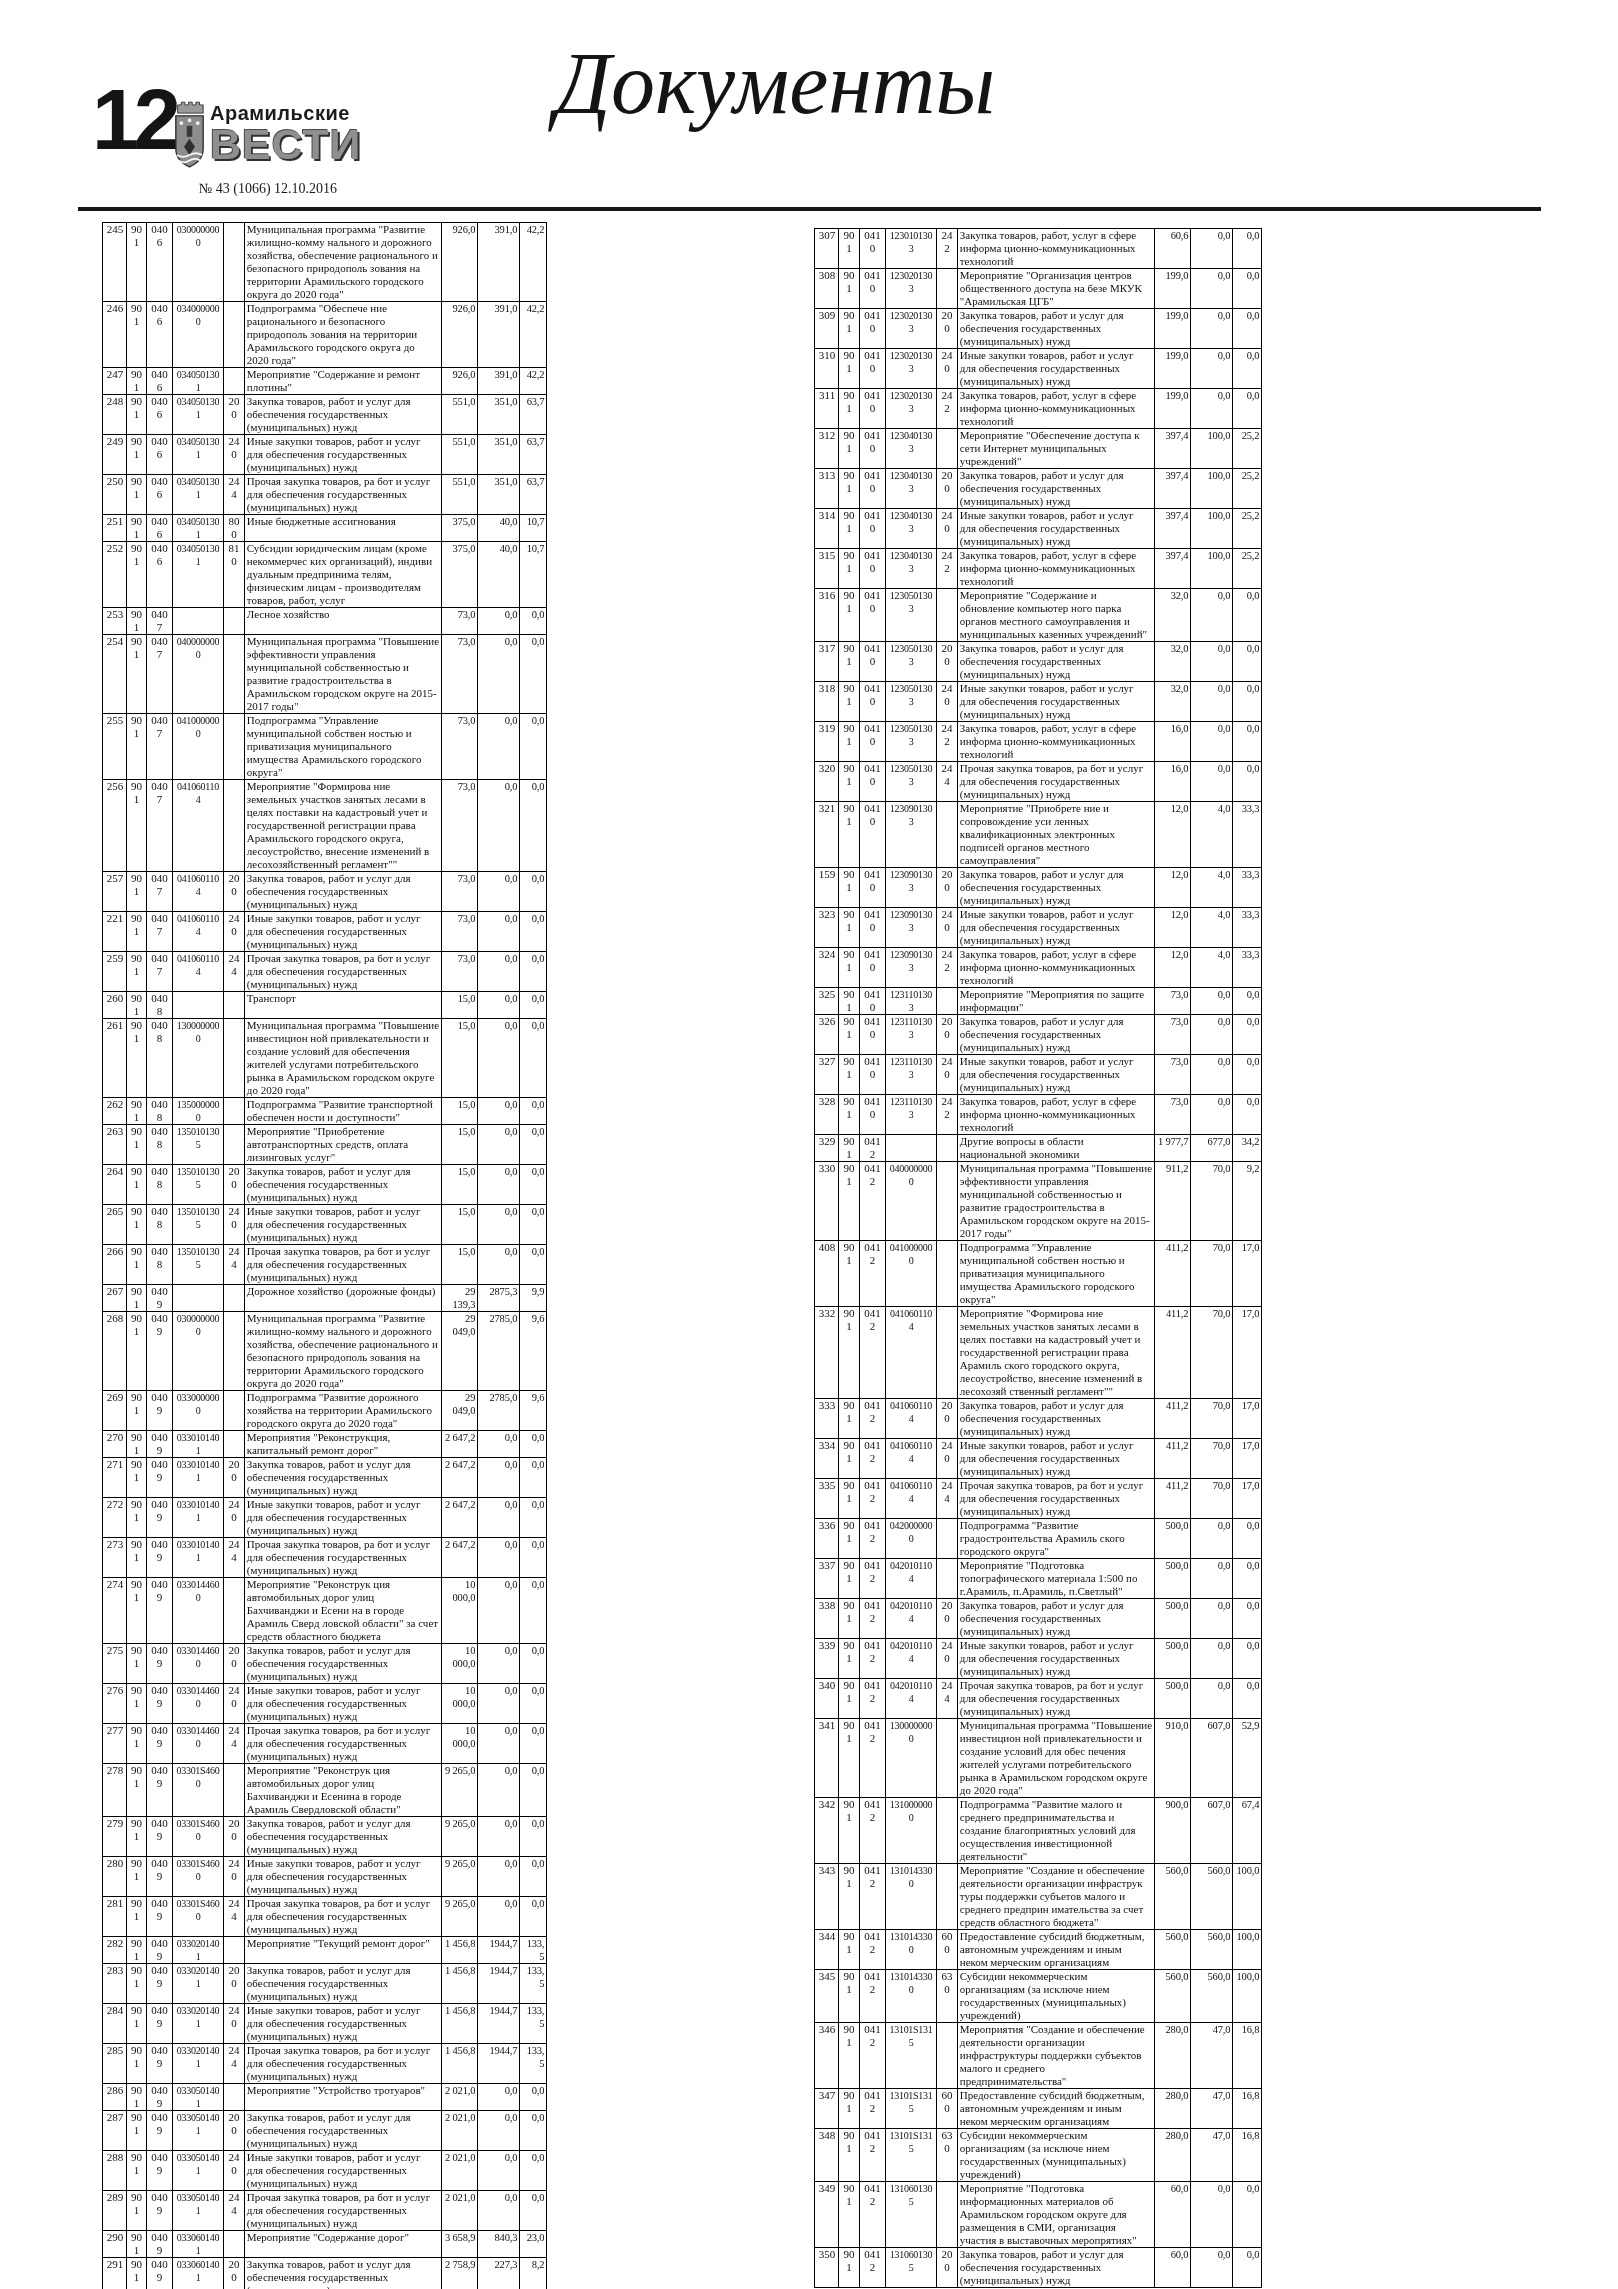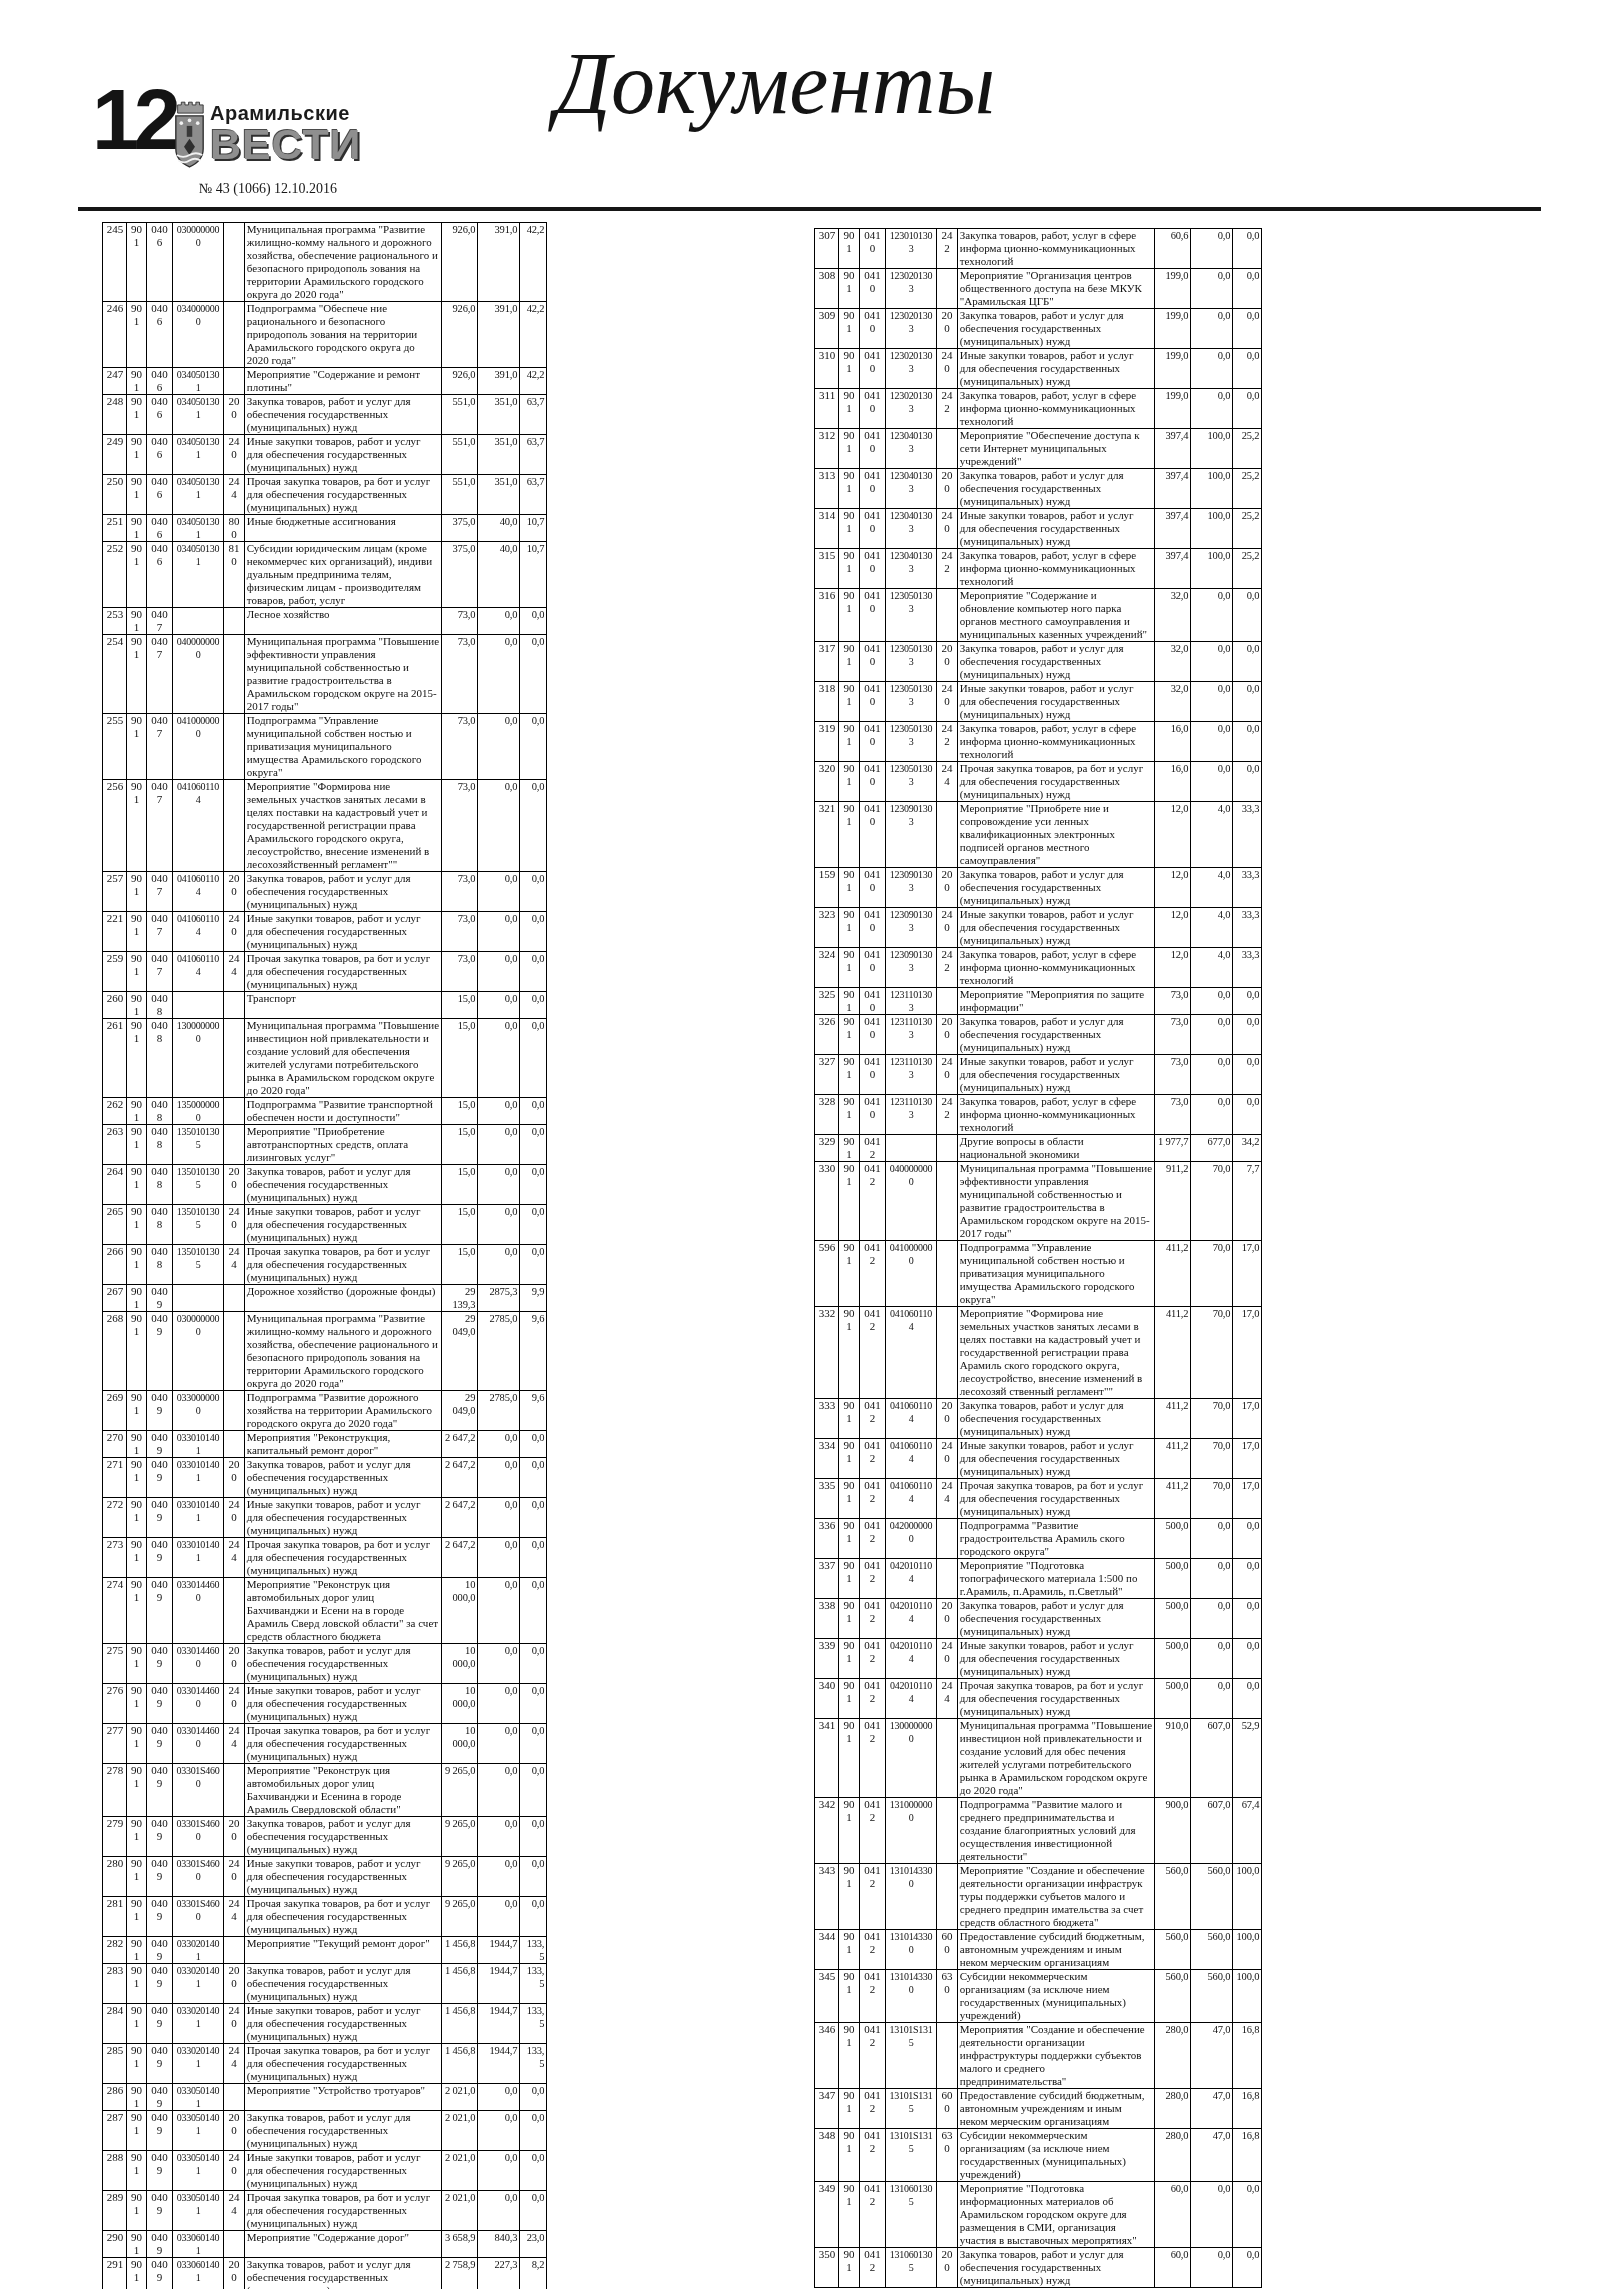--- a/index.html
+++ b/index.html
@@ -890,24 +890,24 @@
       </tr>
       <tr>
         <td class="c0">330</td>
         <td class="c1">901</td>
         <td class="c2">0412</td>
         <td class="c3">0400000000</td>
         <td class="c4"></td>
         <td class="c5">Муниципальная программа "Повышение эффективности управления муниципальной собственностью и развитие градостроительства в Арамильском городском округе на 2015-2017 годы"</td>
         <td class="c6">911,2</td>
         <td class="c7">70,0</td>
-        <td class="c8">7,7</td>
-      </tr>
-      <tr>
-        <td class="c0">596</td>
+        <td class="c8">9,2</td>
+      </tr>
+      <tr>
+        <td class="c0">408</td>
         <td class="c1">901</td>
         <td class="c2">0412</td>
         <td class="c3">0410000000</td>
         <td class="c4"></td>
         <td class="c5">Подпрограмма "Управление муниципальной собствен ностью и приватизация муниципального имущества Арамильского городского округа"</td>
         <td class="c6">411,2</td>
         <td class="c7">70,0</td>
         <td class="c8">17,0</td>
       </tr>
       <tr>

